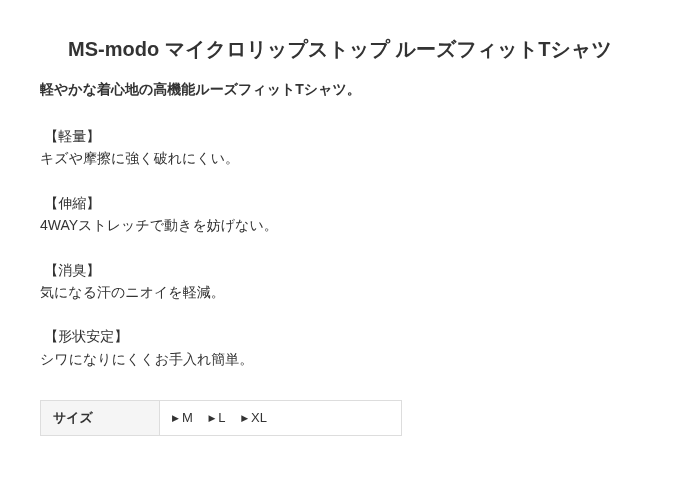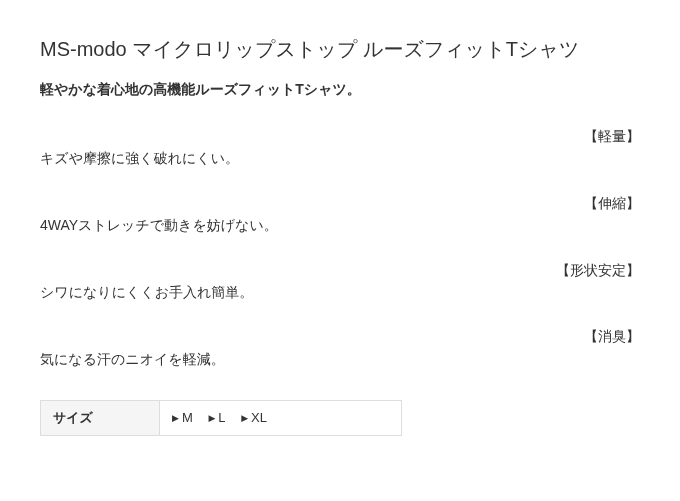--- a/index.html
+++ b/index.html
@@ -6,40 +6,40 @@
     margin: 0;
     padding: 35px 40px 40px 40px;
     font-family: "Hiragino Kaku Gothic ProN", "Hiragino Sans", Meiryo, "MS PGothic", sans-serif;
     color: #333;
     font-size: 14px;
     background: #fff;
     width: 600px;
   }
   .title {
     font-size: 20px;
-    font-weight: normal;
+    font-weight: bold;
     margin: 0 0 18px 0;
     line-height: 1.4;
+    text-align: center;
   }
   .subtitle {
     font-size: 14px;
     font-weight: bold;
     margin: 8px 0 26px 0;
   }
   .features {
     margin: 0 0 30px 0;
   }
   .feature {
     margin-bottom: 22px;
   }
   .feature-label {
     display: block;
     line-height: 1.6;
     padding-left: 0.3em;
-    text-align: right;
   }
   .feature-desc {
     display: block;
     line-height: 1.6;
   }
   table.spec {
     border-collapse: collapse;
     width: 362px;
     margin-top: 4px;
   }
@@ -81,26 +81,26 @@
 <div class="features">
   <div class="feature">
     <span class="feature-label">【軽量】</span>
     <span class="feature-desc">キズや摩擦に強く破れにくい。</span>
   </div>
   <div class="feature">
     <span class="feature-label">【伸縮】</span>
     <span class="feature-desc">4WAYストレッチで動きを妨げない。</span>
   </div>
   <div class="feature">
+    <span class="feature-label">【消臭】</span>
+    <span class="feature-desc">気になる汗のニオイを軽減。</span>
+  </div>
+  <div class="feature">
     <span class="feature-label">【形状安定】</span>
     <span class="feature-desc">シワになりにくくお手入れ簡単。</span>
-  </div>
-  <div class="feature">
-    <span class="feature-label">【消臭】</span>
-    <span class="feature-desc">気になる汗のニオイを軽減。</span>
   </div>
 </div>
 
 <table class="spec">
   <tbody>
       <tr>
     <th>サイズ</th>
     <td>
       <span class="size-item">M</span>
       <span class="size-item">L</span>

